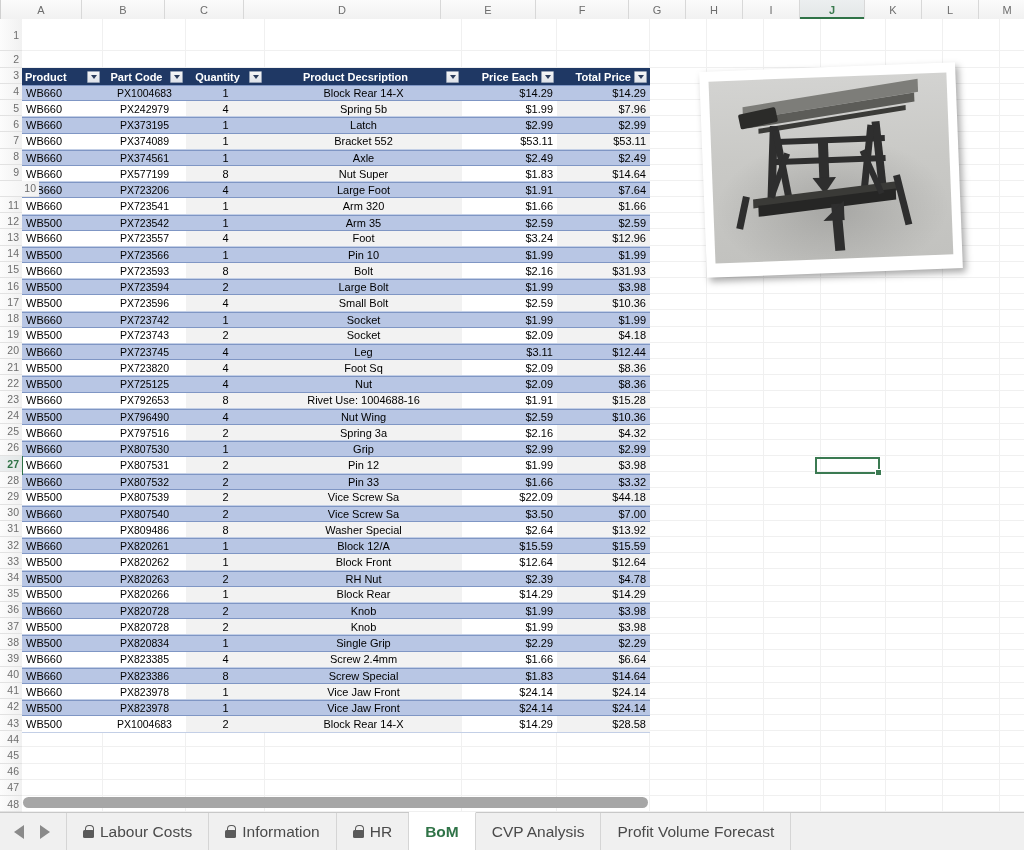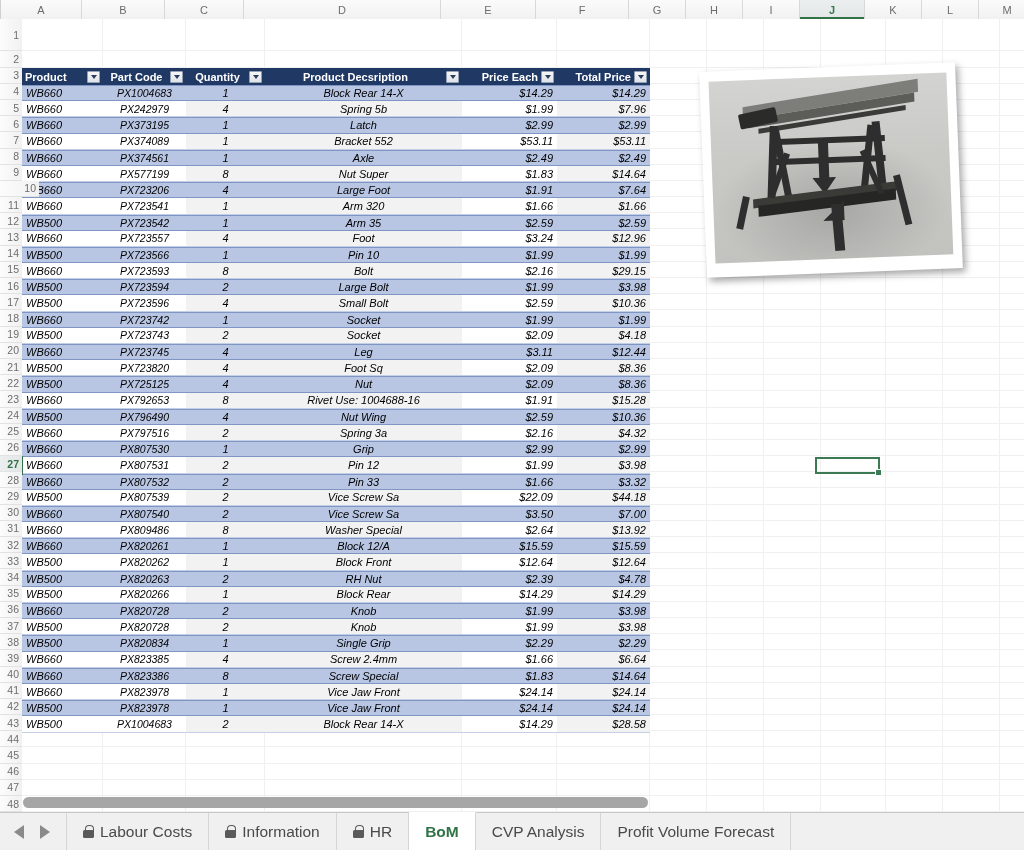--- a/index.html
+++ b/index.html
@@ -156,21 +156,21 @@
     flex: 0 0 auto;
   }
   .filt i {
     display:block;
     width:0;height:0;
     border-style: solid;
     border-width: 4px 3.5px 0 3.5px;
     border-color: #2b3c5c transparent transparent transparent;
   }
 
-  .trow { display: flex; height: 16.2px; font-style: italic; }
+  .trow { display: flex; height: 16.2px; }
   .trow.band { background: #b8c6e4; }
   .trow.plain { background: #ffffff; }
   .trow.band .td { border-top: 1px solid #7f96c4; border-bottom: 1px solid #7f96c4; }
   .trow.plain .td { border-bottom: 1px solid #c3cfe6; }
 
   .td {
     height: 16.2px;
     display: flex; align-items: center;
     font-size: 11px; color: #000000;
     padding: 0 4px;
@@ -1246,21 +1246,21 @@
             <div class="td w-d ctr">Pin 10</div>
             <div class="td w-e rgt">$1.99</div>
             <div class="td w-f rgt">$1.99</div>
           </div>
           <div class="trow plain">
             <div class="td w-a">WB660</div>
             <div class="td w-b partcode">PX723593</div>
             <div class="td w-c ctr alt">8</div>
             <div class="td w-d ctr alt">Bolt</div>
             <div class="td w-e rgt">$2.16</div>
-            <div class="td w-f rgt alt">$29.15</div>
+            <div class="td w-f rgt alt">$31.93</div>
           </div>
           <div class="trow band">
             <div class="td w-a">WB500</div>
             <div class="td w-b partcode">PX723594</div>
             <div class="td w-c ctr">2</div>
             <div class="td w-d ctr">Large Bolt</div>
             <div class="td w-e rgt">$1.99</div>
             <div class="td w-f rgt">$3.98</div>
           </div>
           <div class="trow plain">

